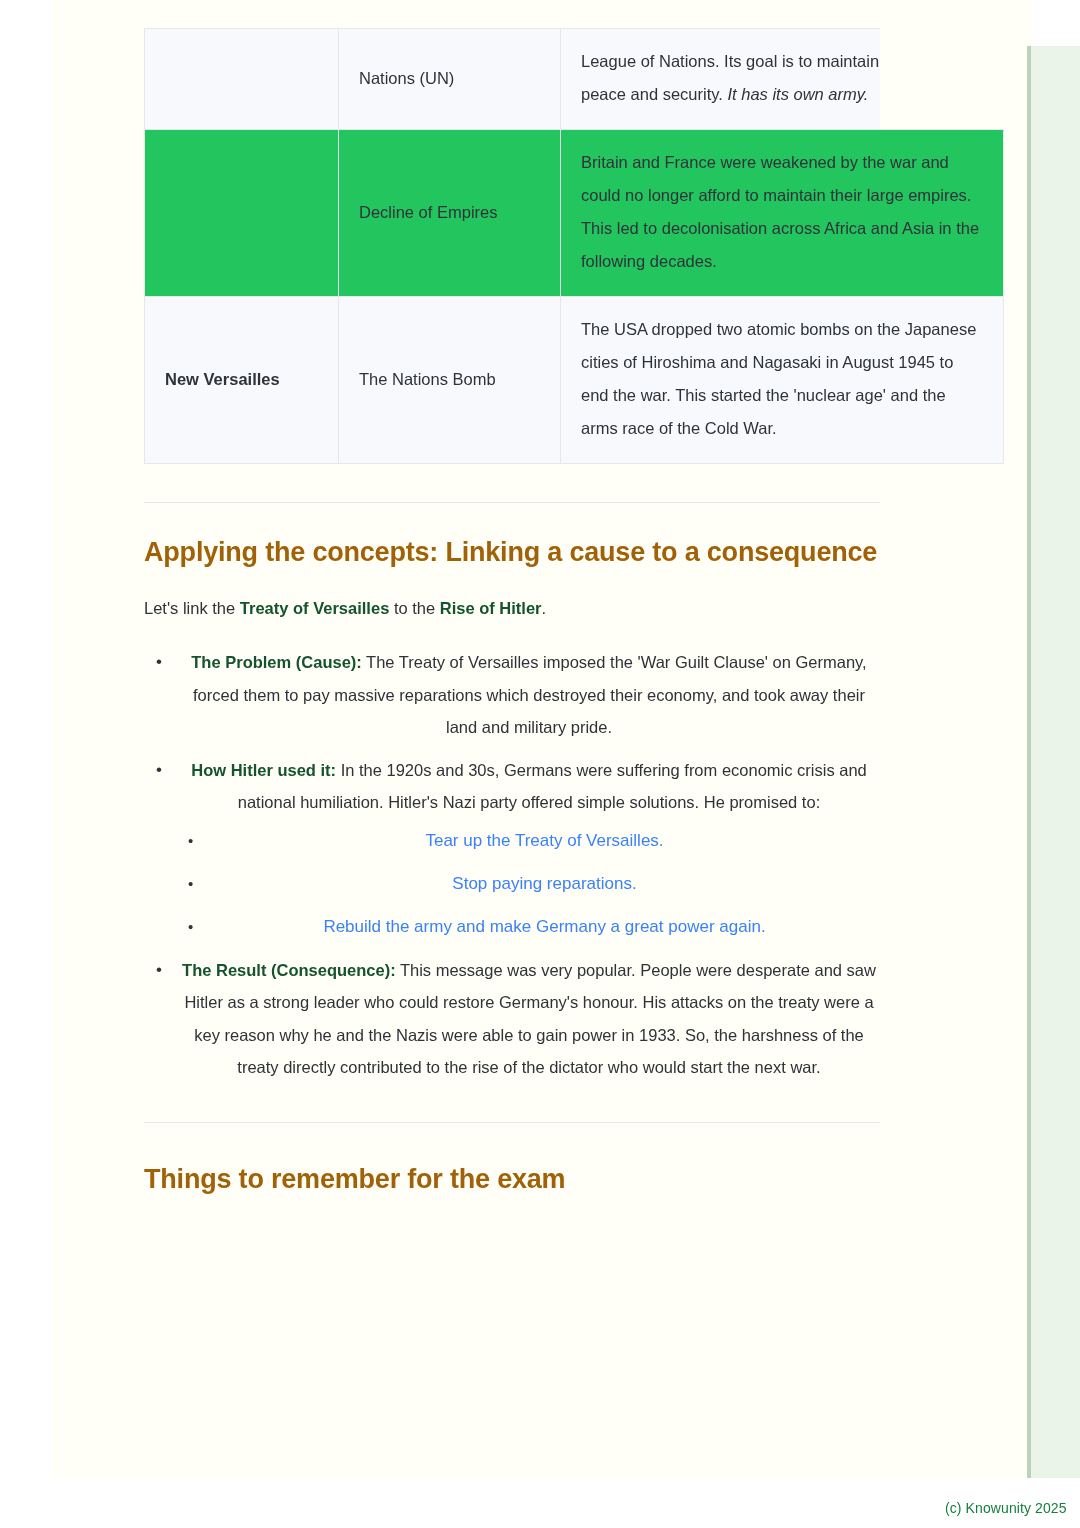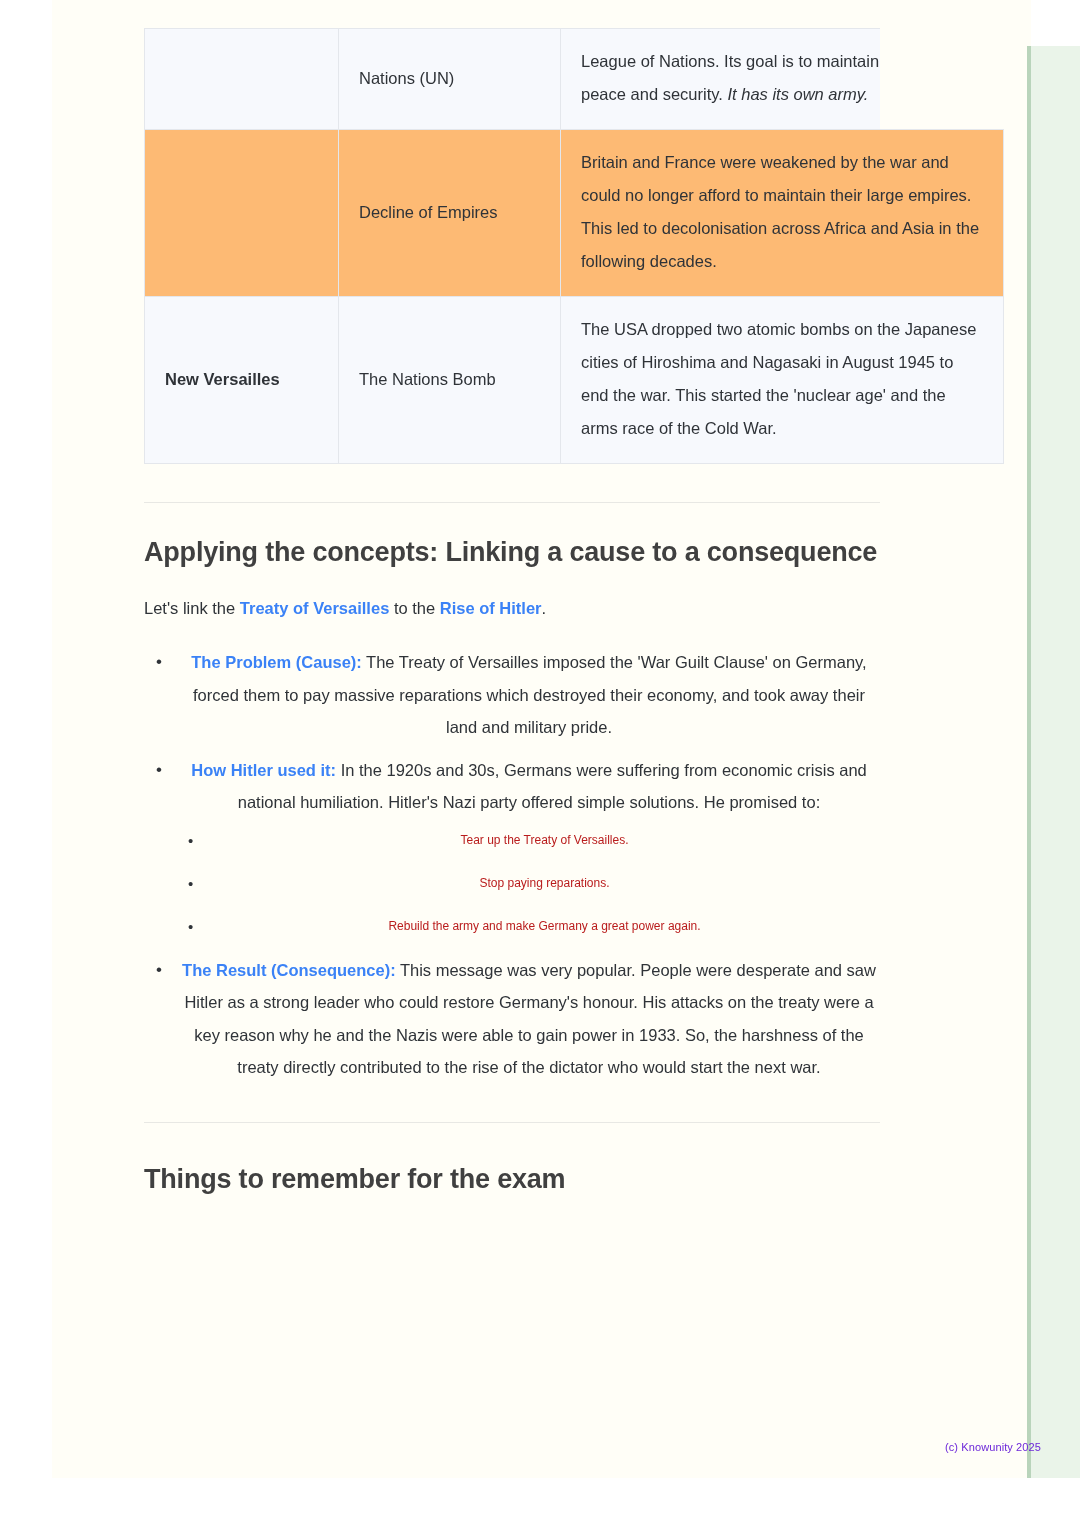--- a/index.html
+++ b/index.html
@@ -52,21 +52,21 @@
   }
   table.facts td {
     border: 1px solid #e4e7ec;
     padding: 16px 20px 18px 20px;
     vertical-align: middle;
     font-size: 16.5px;
     line-height: 33px;
     color: #2f3338;
   }
   table.facts tr.tint-blue td { background: #f7f9fd; }
-  table.facts tr.tint-cream td { background: #fdba74; }
+  table.facts tr.tint-cream td { background: #22c55e; }
   td.col-cat   { width: 153px; font-weight: 700; color: #1d2024; }
   td.col-sub   { width: 181px; }
   td.col-desc  { width: 402px; }
   em.italic { font-style: italic; }
 
   
   .table-clip {
     height: 130px;
     overflow: hidden;
     position: relative;
@@ -80,33 +80,33 @@
     background: #e8e8e4;
     border: 0;
     margin: 0;
   }
 
   
   h2.section-heading {
     font-size: 27px;
     line-height: 38px;
     font-weight: 700;
-    color: #404040;
+    color: #a16207;
     margin: 0;
     letter-spacing: -0.2px;
   }
 
   
   p.lead {
     font-size: 16.5px;
     line-height: 30px;
     color: #2f3338;
     margin: 0;
   }
-  strong { font-weight: 700; color: #3b82f6; }
+  strong { font-weight: 700; color: #14532d; }
 
   ul.outline {
     list-style: none;
     margin: 0;
     padding: 0;
     text-align: center;
   }
   ul.outline > li {
     position: relative;
     padding-left: 34px;
@@ -125,43 +125,43 @@
     color: #2f3338;
   }
   ul.sub {
     list-style: none;
     margin: 6px 0 0 0;
     padding: 0;
   }
   ul.sub > li {
     position: relative;
     padding-left: 31px;
-    font-size: 12px;
+    font-size: 17px;
     line-height: 31px;
-    color: #b91c1c;
+    color: #3b82f6;
     margin-bottom: 12px;
   }
   ul.sub > li::before {
     content: "\2022";
     position: absolute;
     left: 10px;
     top: 0;
     font-size: 15px;
     line-height: 31px;
     color: #2f3338;
   }
 
   
   .watermark {
     position: absolute;
     left: 893px;
-    top: 1438px;
-    font-size: 11px;
+    top: 1499px;
+    font-size: 14px;
     line-height: 18px;
-    color: #6d28d9;
+    color: #15803d;
     white-space: nowrap;
     letter-spacing: 0.1px;
   }
 </style>
 </head>
 <body>
 
 <div class="page-sheet">
 
   <div class="green-panel"></div>

